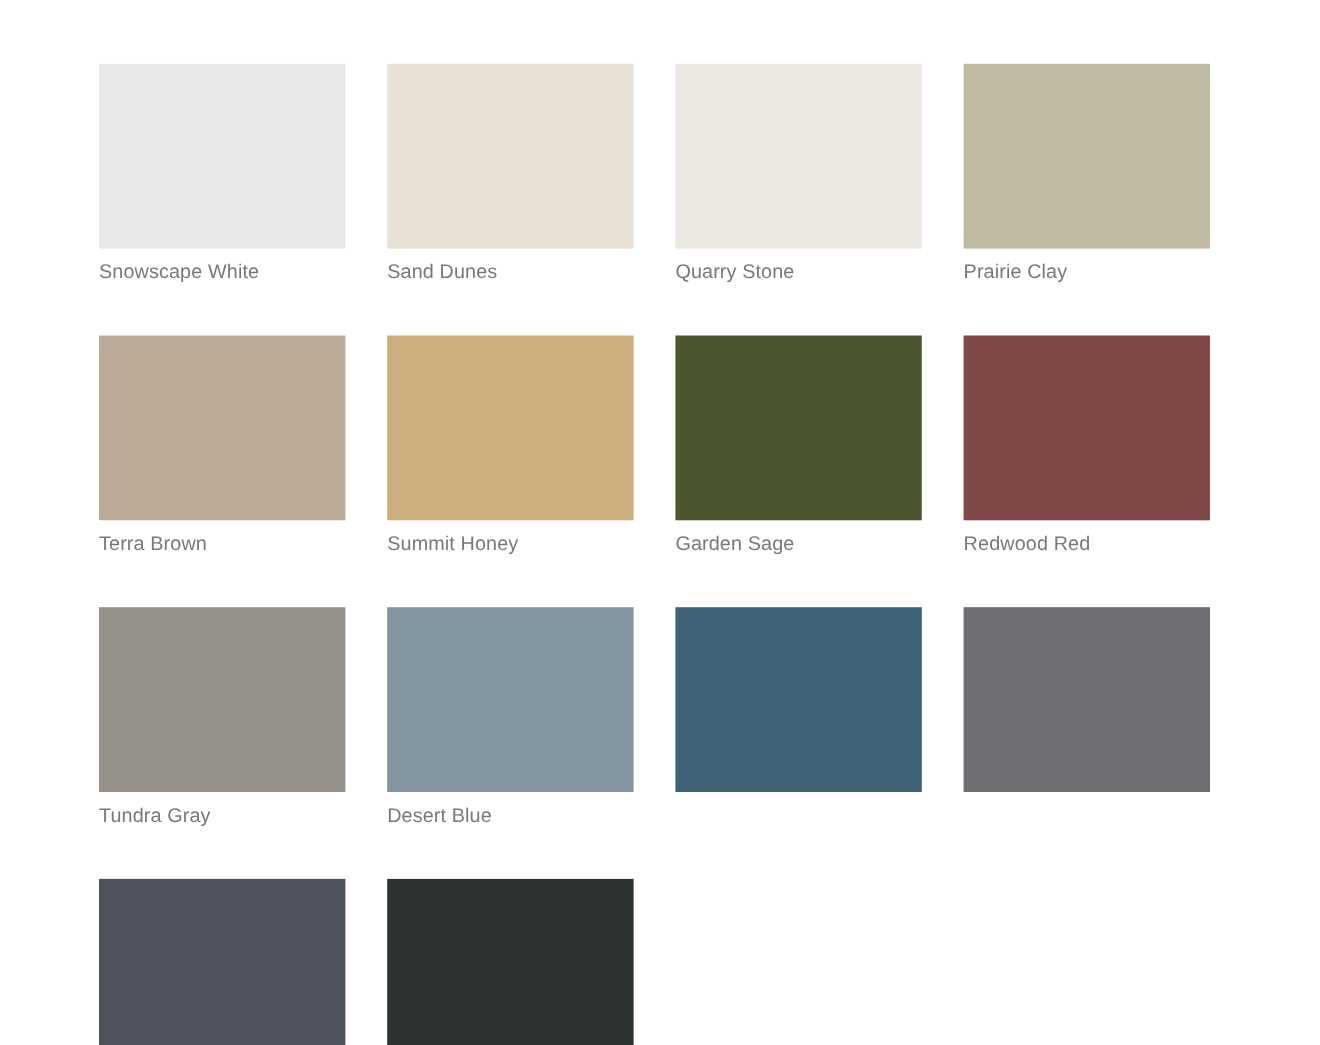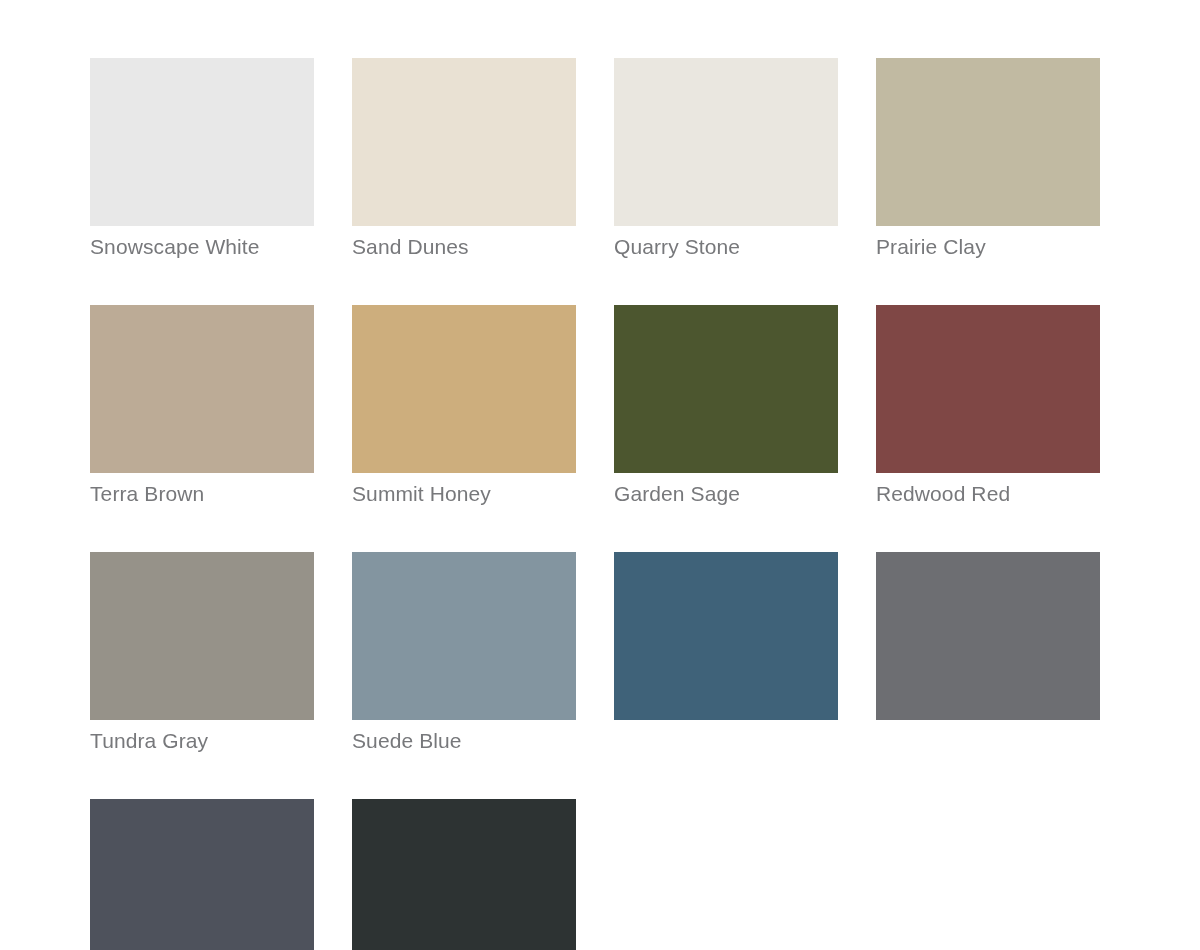--- a/index.html
+++ b/index.html
@@ -43,21 +43,21 @@
     display: block;
     border: 0;
     outline: none;
     box-sizing: border-box;
   }
 
   .swatch-label {
     display: block;
     margin-top: 11px;
     font-family: "Liberation Sans", sans-serif;
-    font-size: 21px;
+    font-size: 18px;
     font-weight: 400;
     line-height: 20px;
     letter-spacing: 0.1px;
     color: #77787b;
     white-space: nowrap;
   }
 </style>
 </head>
 <body style="background: rgb(255, 255, 255);">
 
@@ -94,21 +94,21 @@
       <div class="swatch-cell">
         <div class="swatch-chip" style="background-color: rgb(127, 71, 69);"></div>
         <span class="swatch-label">Redwood Red</span>
       </div>
       <div class="swatch-cell">
         <div class="swatch-chip" style="background-color: rgb(150, 146, 137);"></div>
         <span class="swatch-label">Tundra Gray</span>
       </div>
       <div class="swatch-cell">
         <div class="swatch-chip" style="background-color: rgb(131, 149, 160);"></div>
-        <span class="swatch-label">Suede Blue</span>
+        <span class="swatch-label">Desert Blue</span>
       </div>
       <div class="swatch-cell">
         <div class="swatch-chip" style="background-color: rgb(63, 98, 121);"></div>
       </div>
       <div class="swatch-cell">
         <div class="swatch-chip" style="background-color: rgb(109, 110, 114);"></div>
       </div>
       <div class="swatch-cell">
         <div class="swatch-chip" style="background-color: rgb(78, 82, 92);"></div>
       </div>

